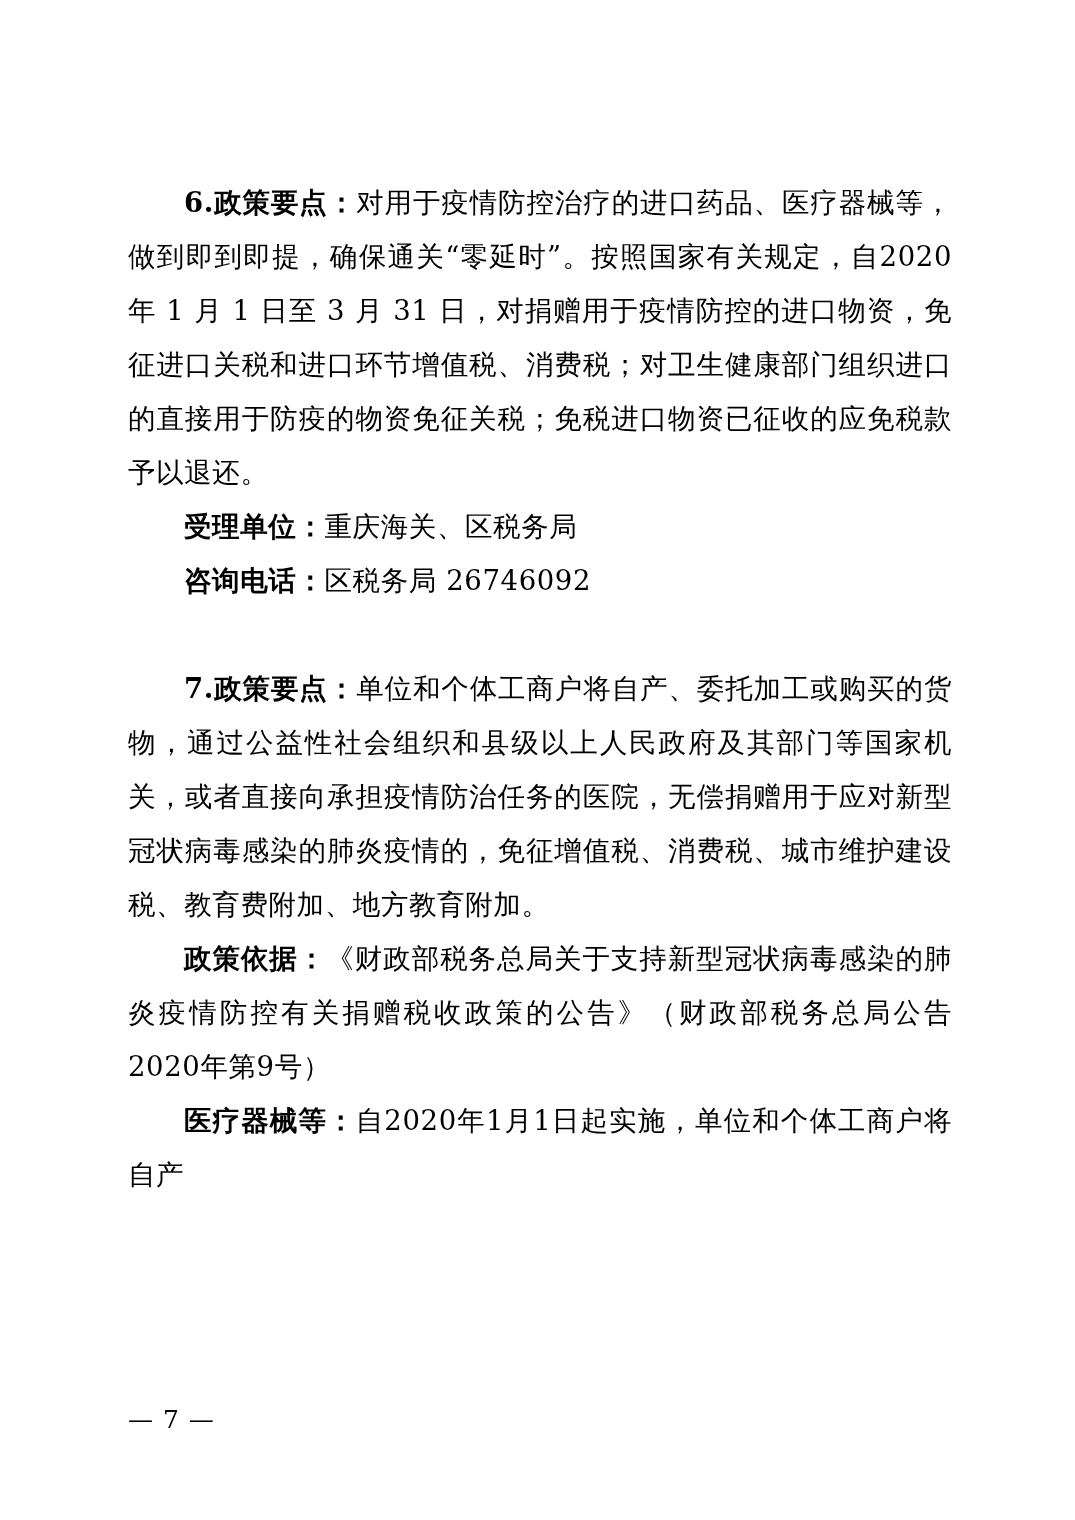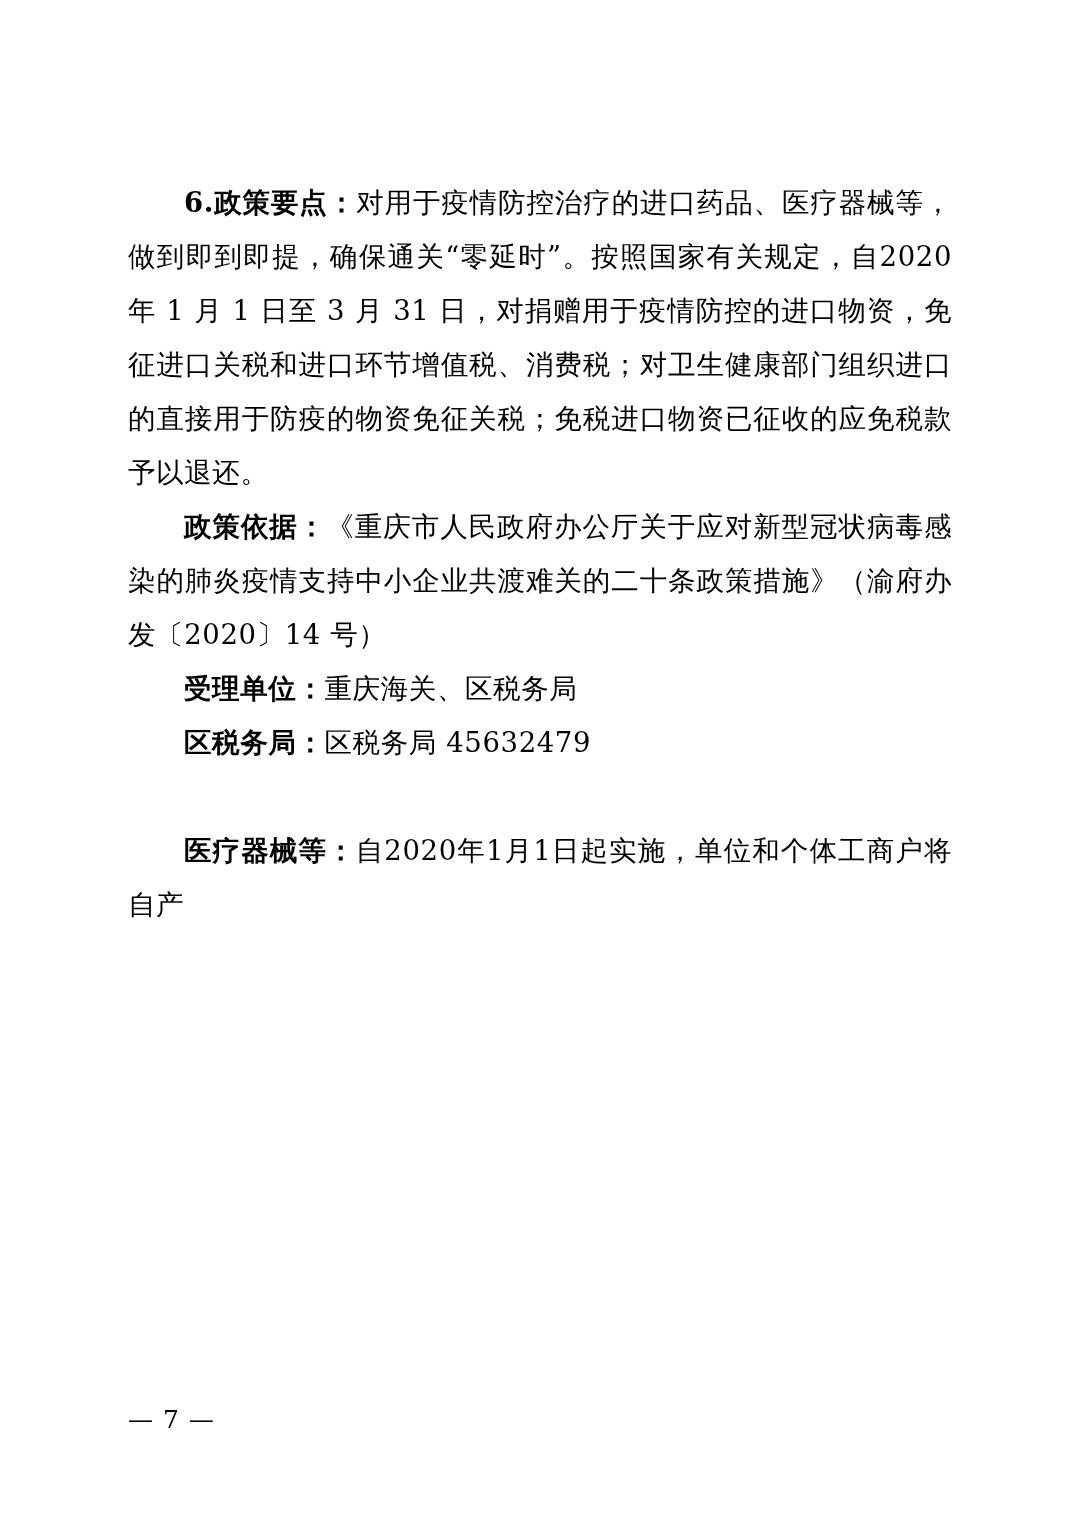--- a/index.html
+++ b/index.html
@@ -56,29 +56,30 @@
 </style>
 </head>
 <body>
 
 <div class="page">
 
   <div class="content">
 
     <p class="para indent"><span class="bold-head">6.政策要点：</span><span>对用于疫情防控治疗的进口药品、医疗器械等，做到即到即提，确保通关“零延时”。按照国家有关规定，自2020 年 1 月 1 日至 3 月 31 日，对捐赠用于疫情防控的进口物资，免征进口关税和进口环节增值税、消费税；对卫生健康部门组织进口的直接用于防疫的物资免征关税；免税进口物资已征收的应免税款予以退还。</span></p>
 
-    <p class="para indent"><span class="bold-head">政策依据：</span><span>《重庆市人民政府办公厅关于应对新型冠状病毒感染的肺炎疫情支持中小企业共渡难关的二十条政策措施》（渝府办发〔2020〕14 号）</span></p>
 
     <p class="para indent"><span class="bold-head">受理单位：</span><span>重庆海关、区税务局</span></p>
 
-    <p class="para indent"><span class="bold-head">区税务局：</span><span>区税务局 45632479</span></p>
+    <p class="para indent"><span class="bold-head">咨询电话：</span><span>区税务局 26746092</span></p>
 
     <div class="gap"></div>
 
+    <p class="para indent"><span class="bold-head">7.政策要点：</span><span>单位和个体工商户将自产、委托加工或购买的货物，通过公益性社会组织和县级以上人民政府及其部门等国家机关，或者直接向承担疫情防治任务的医院，无偿捐赠用于应对新型冠状病毒感染的肺炎疫情的，免征增值税、消费税、城市维护建设税、教育费附加、地方教育附加。</span></p>
 
+    <p class="para indent"><span class="bold-head">政策依据：</span><span>《财政部税务总局关于支持新型冠状病毒感染的肺炎疫情防控有关捐赠税收政策的公告》（财政部税务总局公告2020年第9号）</span></p>
 
 
     <p class="para indent"><span class="bold-head">医疗器械等：</span><span>自2020年1月1日起实施，单位和个体工商户将自产</span></p>
 
   </div>
 
   <div class="footer">— 7 —</div>
 
 </div>
 

